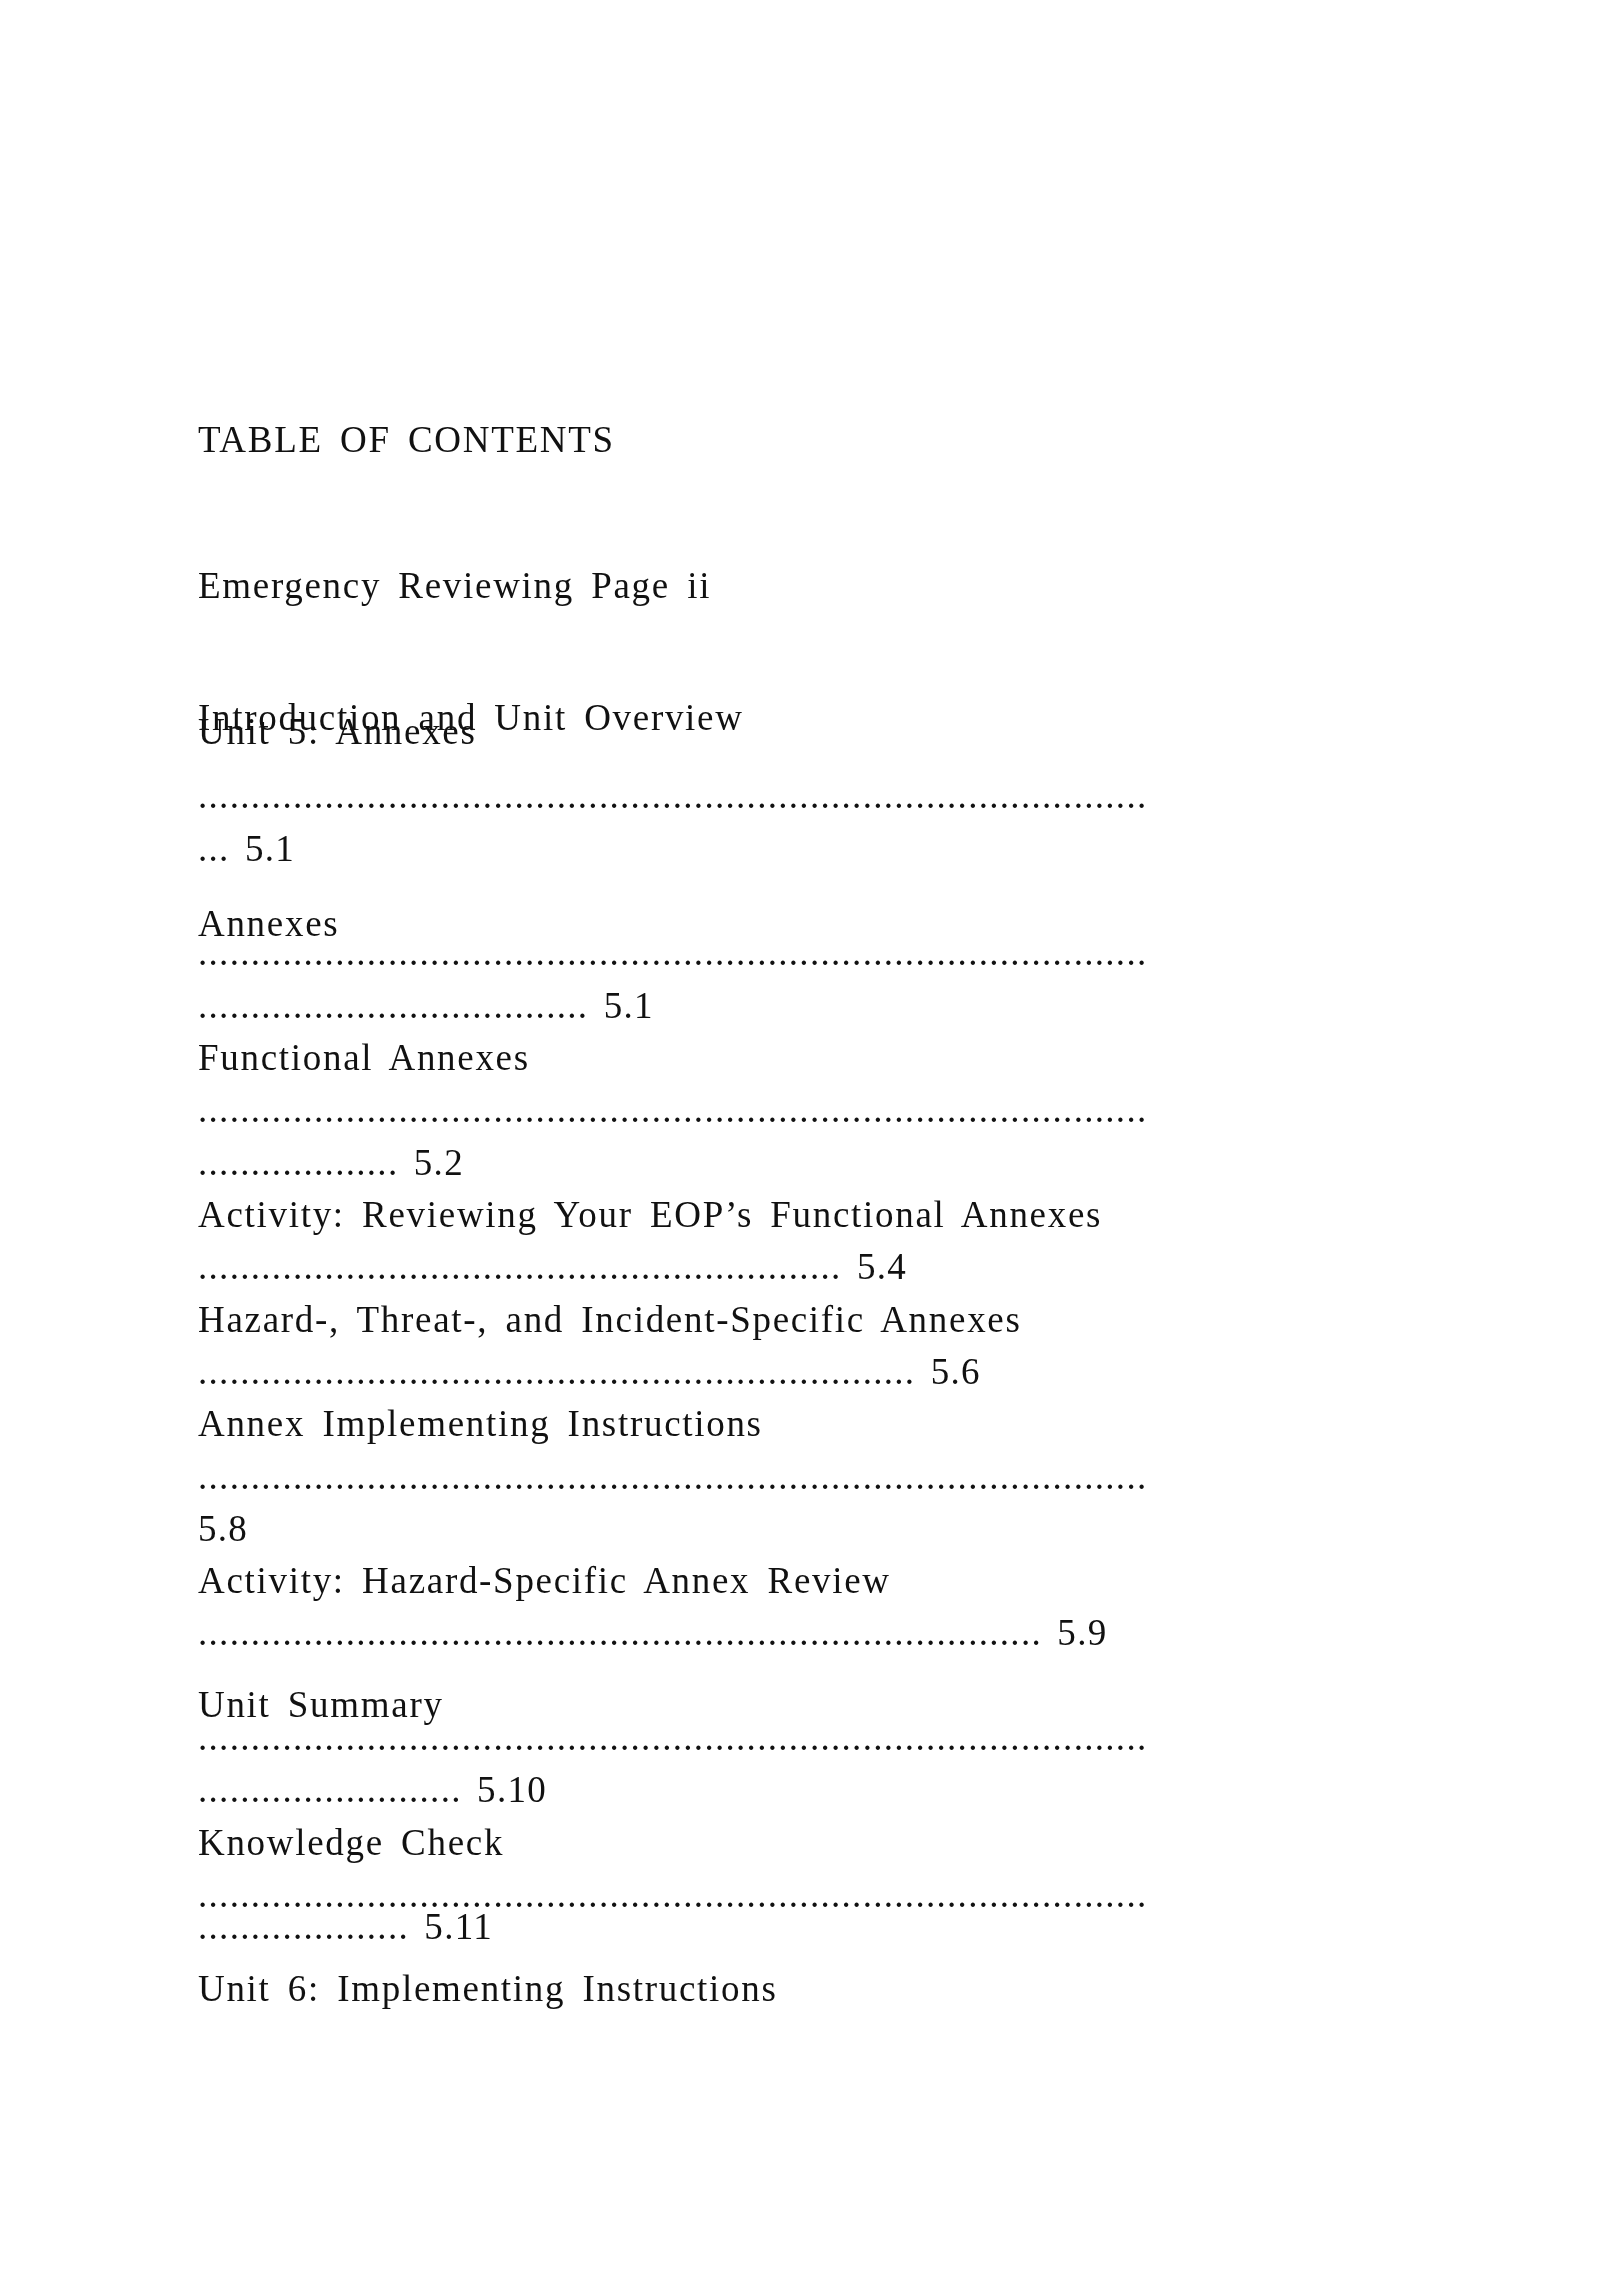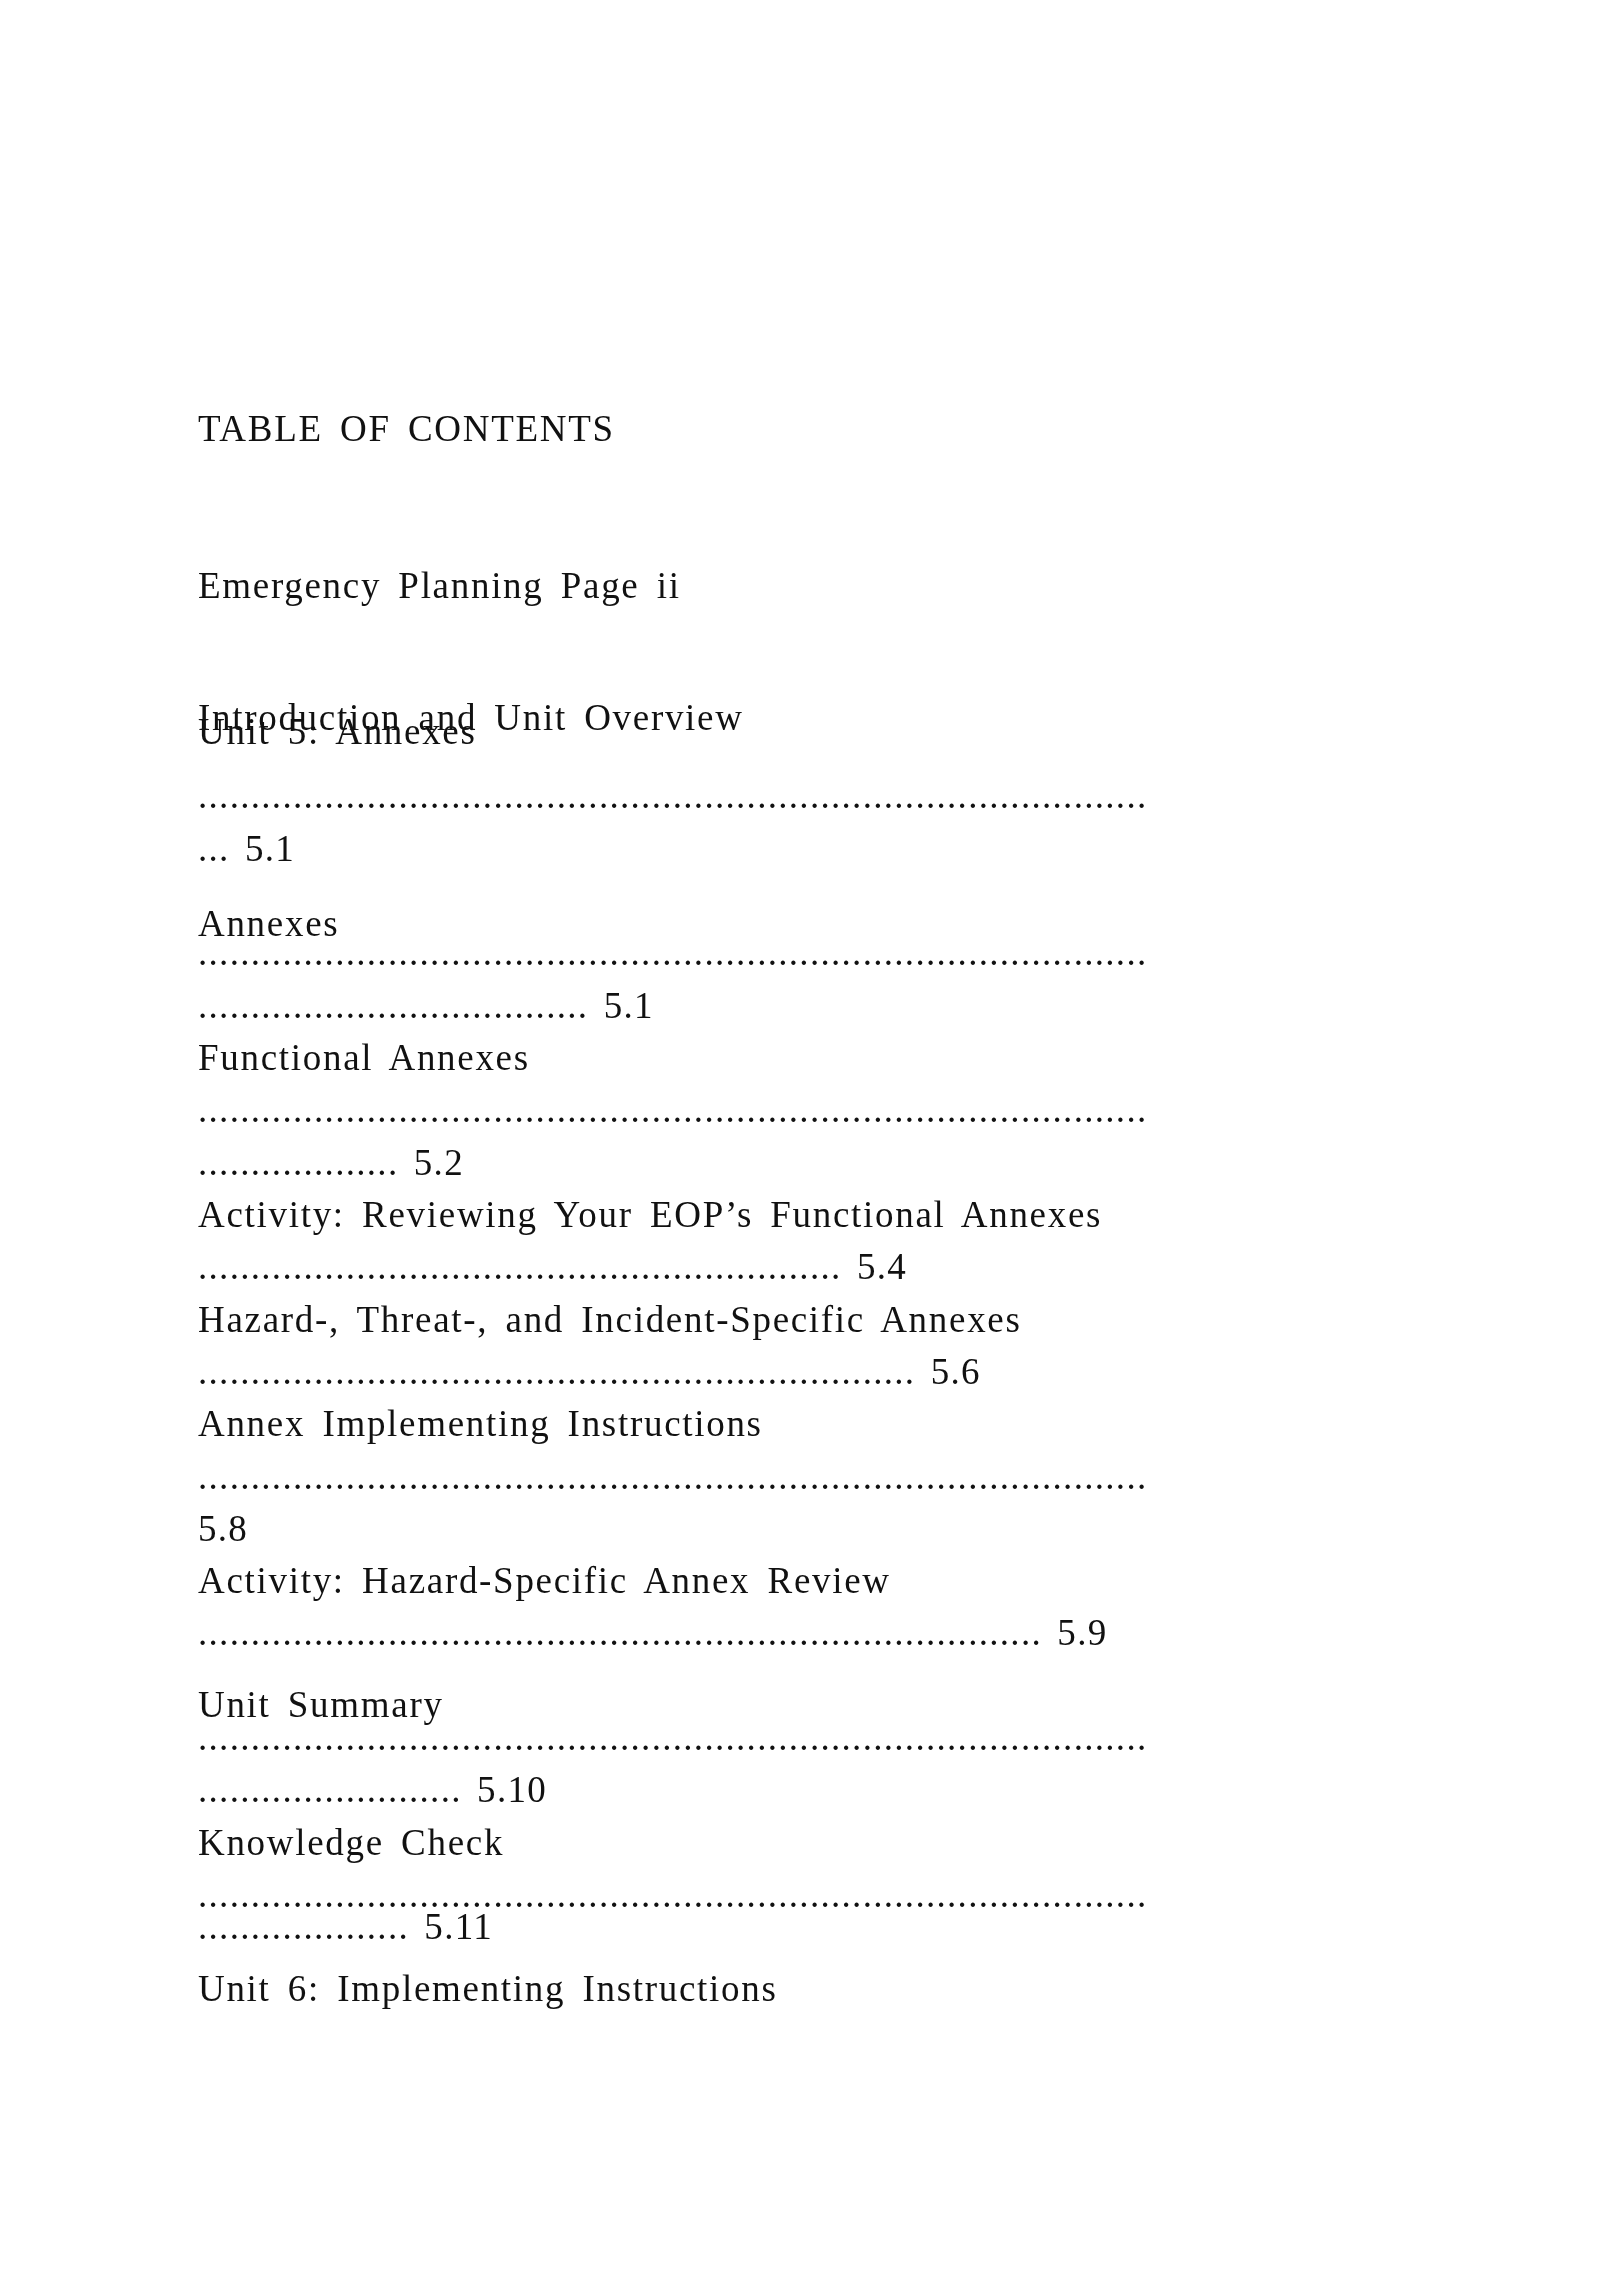--- a/index.html
+++ b/index.html
@@ -33,23 +33,23 @@
     .dots {
       letter-spacing: 1.3px;
       word-spacing: 4.8px;
     }
   </style>
 </head>
 <body>
 
 <div class="page">
 
-  <div class="line" style="top:403px;">TABLE OF CONTENTS</div>
+  <div class="line" style="top:414px;">TABLE OF CONTENTS</div>
 
-  <div class="line" style="top:560px;">Emergency Planning Page ii</div>
+  <div class="line" style="top:560px;">Emergency Reviewing Page ii</div>
 
   <div class="line" style="top:666px;margin-top:40px;">Unit 5:  Annexes</div>
 
   <div class="line" style="top:692px;">Introduction and Unit Overview</div>
   <div class="line dots" style="top:770px;">..........................................................................................</div>
   <div class="line dots" style="top:823px;">... 5.1</div>
 
   <div class="line" style="top:898px;">Annexes</div>
   <div class="line dots" style="top:927px;">..........................................................................................</div>
   <div class="line dots" style="top:980px;">..................................... 5.1</div>

